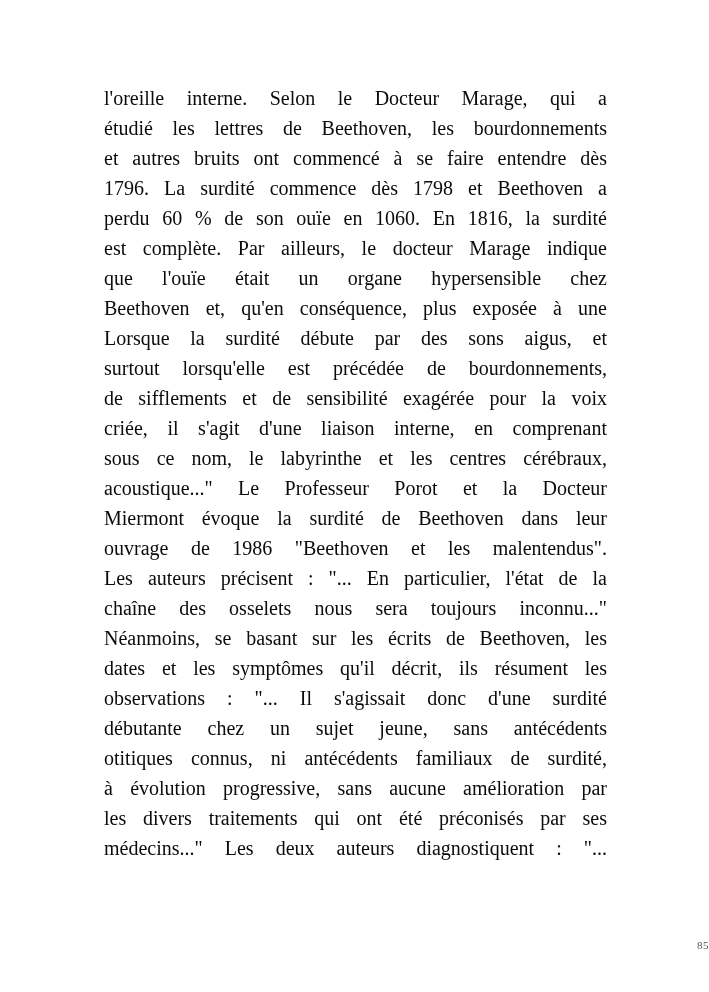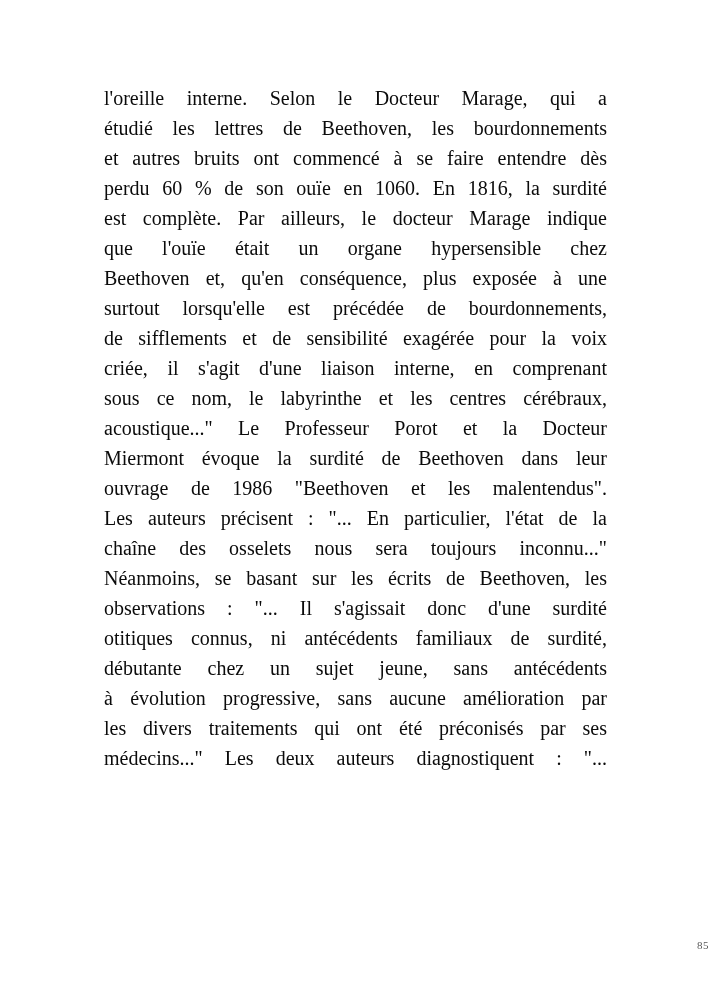--- a/index.html
+++ b/index.html
@@ -49,35 +49,38 @@
   }
 </style>
 </head>
 <body>
 
 <div class="page">
   <div class="text-block">
       <div class="line">l'oreille interne. Selon le Docteur Marage, qui a</div>
       <div class="line">étudié les lettres de Beethoven, les bourdonnements</div>
       <div class="line">et autres bruits ont commencé à se faire entendre dès</div>
+      <div class="line">1796. La surdité commence dès 1798 et Beethoven a</div>
       <div class="line">perdu 60 % de son ouïe en 1060. En 1816, la surdité</div>
       <div class="line">est complète. Par ailleurs, le docteur Marage indique</div>
       <div class="line">que l'ouïe était un organe hypersensible chez</div>
       <div class="line">Beethoven et, qu'en conséquence, plus exposée à une</div>
+      <div class="line">Lorsque la surdité débute par des sons aigus, et</div>
       <div class="line">surtout lorsqu'elle est précédée de bourdonnements,</div>
       <div class="line">de sifflements et de sensibilité exagérée pour la voix</div>
       <div class="line">criée, il s'agit d'une liaison interne, en comprenant</div>
       <div class="line">sous ce nom, le labyrinthe et les centres cérébraux,</div>
       <div class="line">acoustique..." Le Professeur Porot et la Docteur</div>
       <div class="line">Miermont évoque la surdité de Beethoven dans leur</div>
       <div class="line">ouvrage de 1986 "Beethoven et les malentendus".</div>
       <div class="line">Les auteurs précisent : "... En particulier, l'état de la</div>
       <div class="line">chaîne des osselets nous sera toujours inconnu..."</div>
       <div class="line">Néanmoins, se basant sur les écrits de Beethoven, les</div>
+      <div class="line">dates et les symptômes qu'il décrit, ils résument les</div>
       <div class="line">observations : "... Il s'agissait donc d'une surdité</div>
+      <div class="line">débutante chez un sujet jeune, sans antécédents</div>
       <div class="line">otitiques connus, ni antécédents familiaux de surdité,</div>
-      <div class="line">débutante chez un sujet jeune, sans antécédents</div>
       <div class="line">à évolution progressive, sans aucune amélioration par</div>
       <div class="line">les divers traitements qui ont été préconisés par ses</div>
       <div class="line">médecins..." Les deux auteurs diagnostiquent : "...</div>
     </div>
   <div class="page-number">85</div>
 </div>
 
 </body></html>

